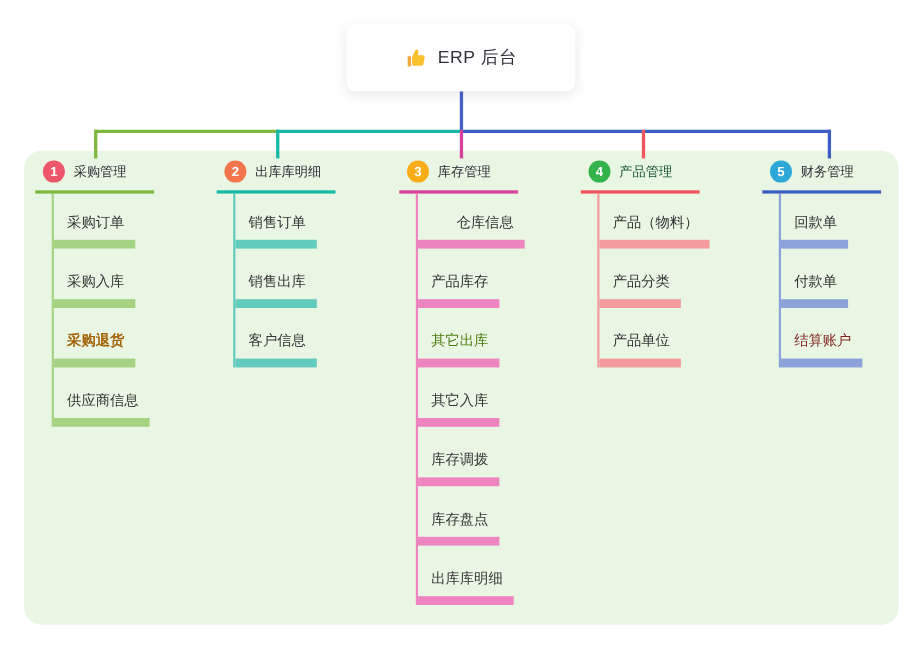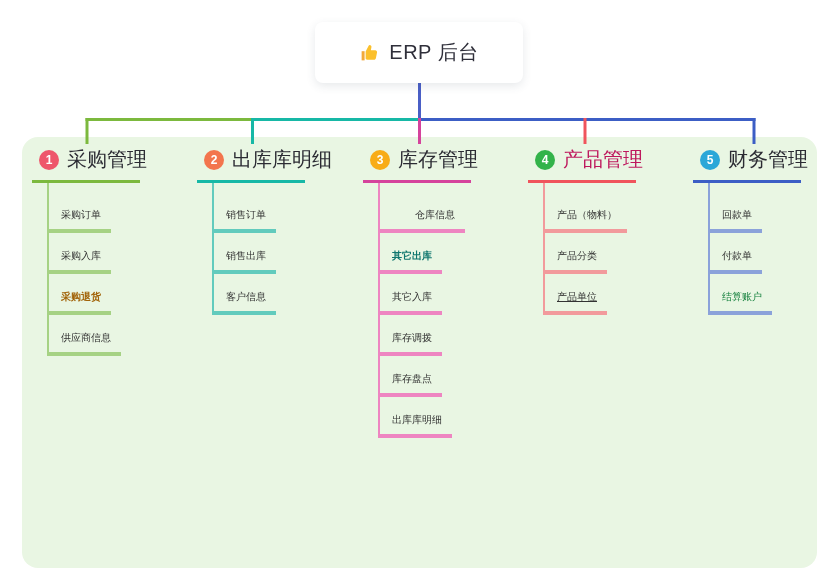--- a/index.html
+++ b/index.html
@@ -11,39 +11,39 @@
     position:absolute;left:22px;top:137px;width:795px;height:431px;
     background:#e9f6e3;border-radius:16px;
   }
   .connectors{position:absolute;left:0;top:0;pointer-events:none;}
   .root-node{
     position:absolute;left:315px;top:22px;width:208px;height:61px;
     background:#ffffff;border-radius:8px;
     box-shadow:0 3px 10px rgba(60,70,90,0.12);
     display:flex;align-items:center;justify-content:center;gap:9px;
   }
-  .root-title{font-size:20px;color:#2f2f3a;letter-spacing:0.5px;}
+  .root-title{font-size:16px;color:#2f2f3a;letter-spacing:0.5px;}
   .thumb{display:flex;align-items:center;}
   .branch{position:absolute;top:146px;width:120px;}
   .branch-header{
     box-sizing:border-box;width:108px;display:flex;align-items:center;gap:8px;
     padding:0 0 7px 7px;border-bottom:3px solid #888;cursor:pointer;
   }
   .badge{
     width:20px;height:20px;border-radius:50%;flex:0 0 auto;
     display:flex;align-items:center;justify-content:center;
     color:#ffffff;font-size:12px;font-weight:bold;
   }
-  .branch-label{font-size:20px;color:#2b2b33;white-space:nowrap;}
+  .branch-label{font-size:12px;color:#2b2b33;white-space:nowrap;}
   .children{margin-left:15px;border-left:2px solid #bbb;}
-  .child{height:41px;display:flex;align-items:flex-end;}
+  .child{height:54px;display:flex;align-items:flex-end;}
   .child:first-child{height:50px;}
   .child-label{
-    font-size:10px;color:#333333;white-space:nowrap;cursor:pointer;
-    padding:0 10px 7px 12px;border-bottom:4px solid #0f766e;
+    font-size:13px;color:#333333;white-space:nowrap;cursor:pointer;
+    padding:0 10px 7px 12px;border-bottom:8px solid #0f766e;
   }
 </style>
 </head>
 <body>
 
 <div class="canvas">
   <div class="panel" style="background: rgb(233, 246, 227);"></div>
 
   <svg class="connectors" width="839" height="588" viewBox="0 0 839 588" id="wires">
       <line x1="419.5" y1="83" x2="419.5" y2="119.5" stroke="#4a5fc6" stroke-width="3"></line>
@@ -108,64 +108,67 @@
       <div class="branch" style="left: 363px;">
         <div class="branch-header" style="border-bottom-color: rgb(213, 67, 156);">
           <span class="badge" style="background: rgb(248, 172, 24);">3</span>
           <span class="branch-label" style="color: rgb(43, 43, 51);">库存管理</span>
         </div>
         <div class="children" style="border-left-color: rgb(238, 133, 193);">
           <div class="child">
             <span class="child-label" style="border-bottom-color: rgb(238, 133, 193); color: rgb(51, 51, 51); padding-left: 35px;">仓库信息</span>
           </div>
           <div class="child">
-            <span class="child-label" style="border-bottom-color: rgb(238, 133, 193); color: #0f766e; font-weight: bold;">其它出库</span>
+            <span class="child-label" style="border-bottom-color: rgb(238, 133, 193); color: rgb(51, 51, 51);">产品库存</span>
+          </div>
+          <div class="child">
+            <span class="child-label" style="border-bottom-color: rgb(238, 133, 193); color: #4d7c0f;">其它出库</span>
           </div>
           <div class="child">
             <span class="child-label" style="border-bottom-color: rgb(238, 133, 193); color: rgb(51, 51, 51);">其它入库</span>
           </div>
           <div class="child">
             <span class="child-label" style="border-bottom-color: rgb(238, 133, 193); color: rgb(51, 51, 51);">库存调拨</span>
           </div>
           <div class="child">
             <span class="child-label" style="border-bottom-color: rgb(238, 133, 193); color: rgb(51, 51, 51);">库存盘点</span>
           </div>
           <div class="child">
             <span class="child-label" style="border-bottom-color: rgb(238, 133, 193); color: rgb(51, 51, 51);">出库库明细</span>
           </div>
         </div>
       </div>
       <div class="branch" style="left: 528px;">
         <div class="branch-header" style="border-bottom-color: rgb(240, 84, 92);">
           <span class="badge" style="background: rgb(51, 179, 74);">4</span>
-          <span class="branch-label" style="color: #be185d;">产品管理</span>
+          <span class="branch-label" style="color: #14532d;">产品管理</span>
         </div>
         <div class="children" style="border-left-color: rgb(242, 154, 156);">
           <div class="child">
             <span class="child-label" style="border-bottom-color: rgb(242, 154, 156); color: rgb(51, 51, 51);">产品（物料）</span>
           </div>
           <div class="child">
             <span class="child-label" style="border-bottom-color: rgb(242, 154, 156); color: rgb(51, 51, 51);">产品分类</span>
           </div>
           <div class="child">
-            <span class="child-label" style="border-bottom-color: rgb(242, 154, 156); color: rgb(51, 51, 51); text-decoration: underline;">产品单位</span>
+            <span class="child-label" style="border-bottom-color: rgb(242, 154, 156); color: rgb(51, 51, 51);">产品单位</span>
           </div>
         </div>
       </div>
       <div class="branch" style="left: 693px;">
         <div class="branch-header" style="border-bottom-color: rgb(60, 94, 197);">
           <span class="badge" style="background: rgb(43, 167, 216);">5</span>
           <span class="branch-label" style="color: rgb(43, 43, 51);">财务管理</span>
         </div>
         <div class="children" style="border-left-color: rgb(139, 162, 218);">
           <div class="child">
             <span class="child-label" style="border-bottom-color: rgb(139, 162, 218); color: rgb(51, 51, 51);">回款单</span>
           </div>
           <div class="child">
             <span class="child-label" style="border-bottom-color: rgb(139, 162, 218); color: rgb(51, 51, 51);">付款单</span>
           </div>
           <div class="child">
-            <span class="child-label" style="border-bottom-color: rgb(139, 162, 218); color: #15803d; margin-top: 18px;">结算账户</span>
+            <span class="child-label" style="border-bottom-color: rgb(139, 162, 218); color: #7f1d1d; margin-top: 18px;">结算账户</span>
           </div>
         </div>
       </div>
     </div>
 </div>
 
 </body></html>

